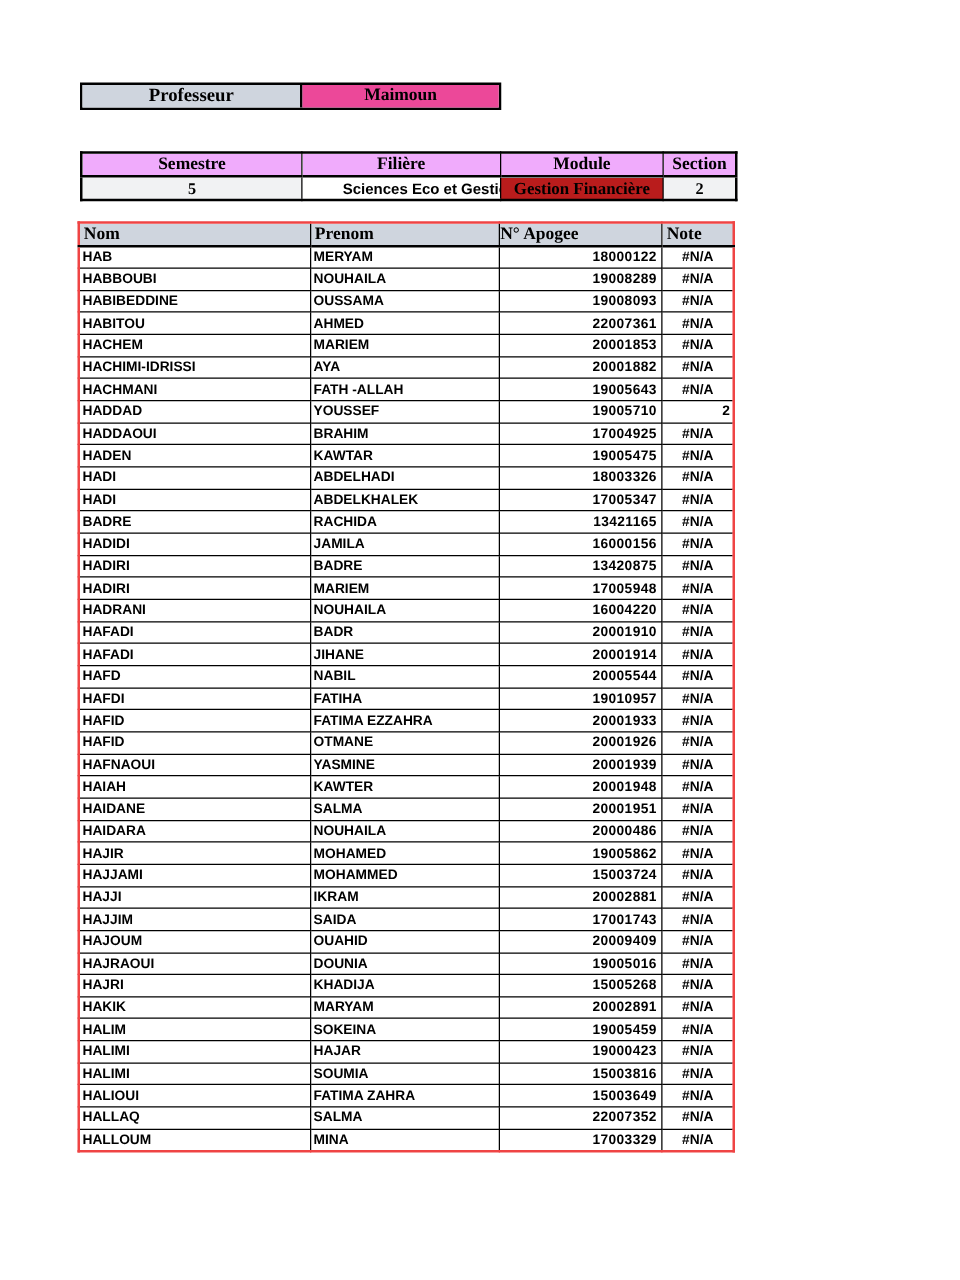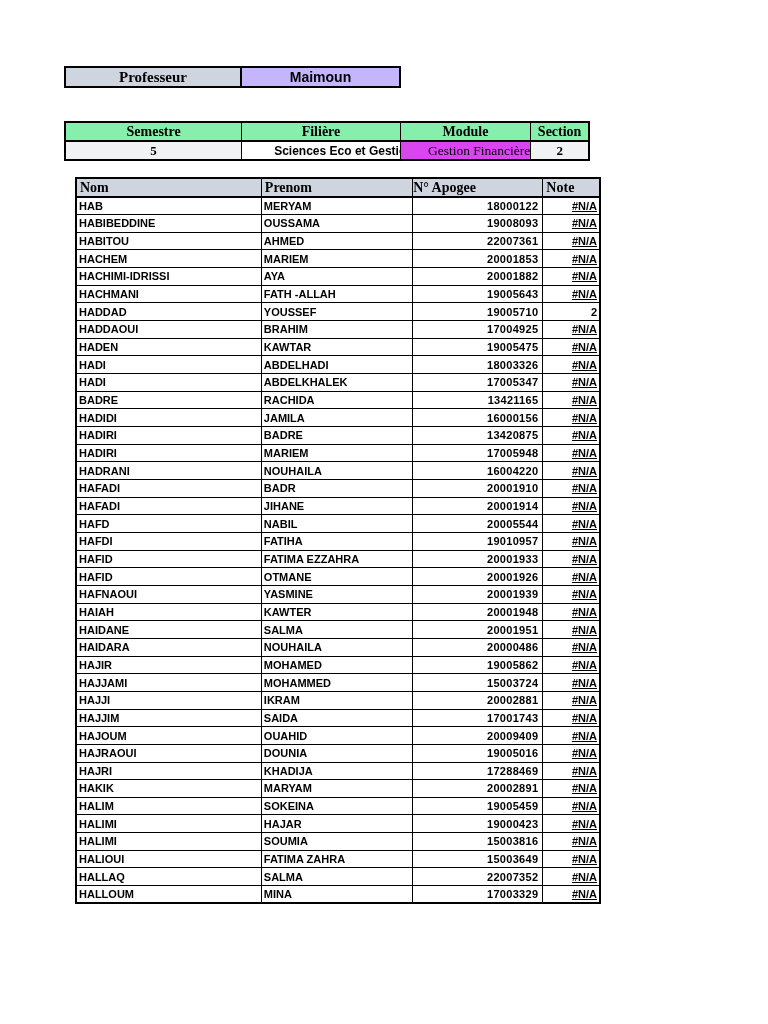--- a/index.html
+++ b/index.html
@@ -11,78 +11,77 @@
   .prof-table {
     position: absolute; left: 64px; top: 66px; width: 337px; height: 22px;
     display: flex; border: 2px solid #000; background: #fff;
   }
   .prof-table .label-cell {
     width: 176px; background: #cfd5de; border-right: 2px solid #000;
     display: flex; align-items: center; justify-content: center;
     font-family: "Liberation Serif", serif; font-weight: bold; font-size: 15px;
   }
   .prof-table .value-cell {
-    flex: 1; background: #c4b5fd;
+    flex: 1; background: #ec4899;
     display: flex; align-items: center; justify-content: center;
-    font-family: Liberation Sans, sans-serif; font-weight: bold; font-size: 14px;
+    font-family: Liberation Serif, serif; font-weight: bold; font-size: 14px;
   }
 
   
   .info-table {
     position: absolute; left: 64px; top: 121px; width: 526px;
     border-collapse: collapse; table-layout: fixed;
     border: 2px solid #000;
   }
   .info-table td {
     border: 1px solid #000; text-align: center; vertical-align: middle;
     height: 19px; overflow: hidden; white-space: nowrap;
   }
   .info-table .hdr {
-    background: #86efac;
+    background: #f0abfc;
     font-family: "Liberation Serif", serif; font-weight: bold; font-size: 14px;
     border-bottom: 2px solid #000;
   }
   .info-table .val-serif {
     background: #f1f2f3;
     font-family: "Liberation Serif", serif; font-weight: bold; font-size: 13px;
   }
   .info-table .val-sans {
     background: #ffffff;
     font-family: "Liberation Sans", sans-serif; font-weight: bold; font-size: 12px; padding-left: 32px;
   }
   .info-table .val-module {
-    background: #d946ef;
-    font-family: "Liberation Serif", serif; font-weight: normal; font-size: 13.5px; text-align: right;
+    background: #b91c1c;
+    font-family: "Liberation Serif", serif; font-weight: bold; font-size: 13.5px;
   }
   .col-semestre { width: 176px; }
   .col-filiere  { width: 158px; }
   .col-module   { width: 130px; }
   .col-section  { width: 58px; }
 
   
   .students-table {
     position: absolute; left: 62px; top: 177px; width: 526px;
     border-collapse: collapse; table-layout: fixed;
-    border: 2px solid #000000;
-    margin-left: 13px;
+    border: 2px solid #ef4444;
   }
   .students-table th {
     background: #cfd5de; border: 1px solid #000; border-bottom: 2px solid #000;
     font-family: "Liberation Serif", serif; font-weight: bold; font-size: 14px;
     height: 19px; text-align: left; padding-left: 3px; white-space: nowrap; overflow: hidden;
   }
   .students-table th.center { text-align: left; padding-left: 0; }
   .students-table td {
     border: 1px solid #000; background: #fff;
     font-family: "Liberation Sans", sans-serif; font-weight: bold; font-size: 11px;
     height: 17.67px; padding: 0 2px; white-space: nowrap; overflow: hidden;
     vertical-align: middle; text-align: left;
   }
   .students-table td.num { text-align: right; padding-right: 4px; letter-spacing: 0.3px; }
-  .students-table td.note { text-align: right; text-decoration: underline; }
+  .students-table td.note { text-align: center; }
   .students-table td.note-num { text-align: right; padding-right: 2px; }
   .col-nom    { width: 185px; }
   .col-prenom { width: 151px; }
   .col-apogee { width: 130px; }
   .col-note   { width: 57px; }
 </style>
 </head>
 <body>
 
 <div id="page">
@@ -131,20 +130,26 @@
       </tr>
     </thead>
     <tbody>
         <tr>
           <td>HAB</td>
           <td>MERYAM</td>
           <td class="num">18000122</td>
           <td class="note">#N/A</td>
         </tr>
         <tr>
+          <td>HABBOUBI</td>
+          <td>NOUHAILA</td>
+          <td class="num">19008289</td>
+          <td class="note">#N/A</td>
+        </tr>
+        <tr>
           <td>HABIBEDDINE</td>
           <td>OUSSAMA</td>
           <td class="num">19008093</td>
           <td class="note">#N/A</td>
         </tr>
         <tr>
           <td>HABITOU</td>
           <td>AHMED</td>
           <td class="num">22007361</td>
           <td class="note">#N/A</td>
@@ -319,21 +324,21 @@
         </tr>
         <tr>
           <td>HAJRAOUI</td>
           <td>DOUNIA</td>
           <td class="num">19005016</td>
           <td class="note">#N/A</td>
         </tr>
         <tr>
           <td>HAJRI</td>
           <td>KHADIJA</td>
-          <td class="num">17288469</td>
+          <td class="num">15005268</td>
           <td class="note">#N/A</td>
         </tr>
         <tr>
           <td>HAKIK</td>
           <td>MARYAM</td>
           <td class="num">20002891</td>
           <td class="note">#N/A</td>
         </tr>
         <tr>
           <td>HALIM</td>

